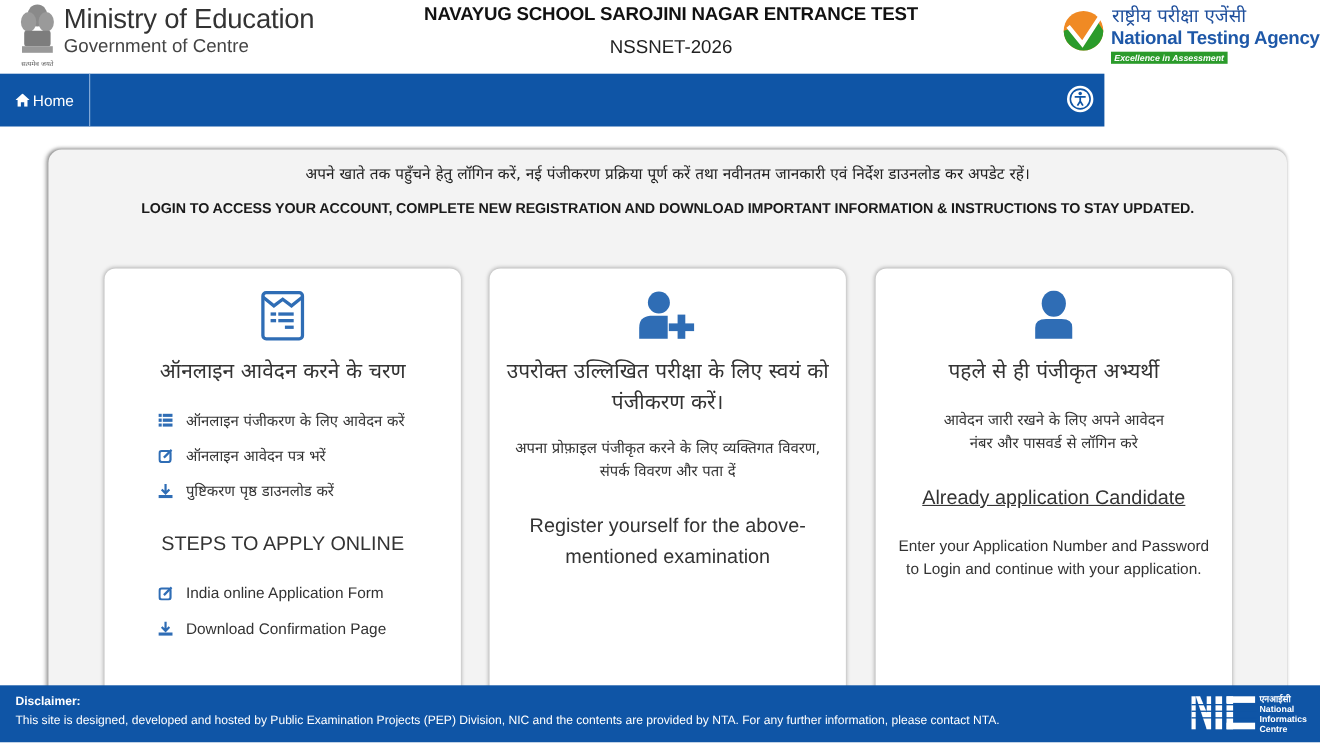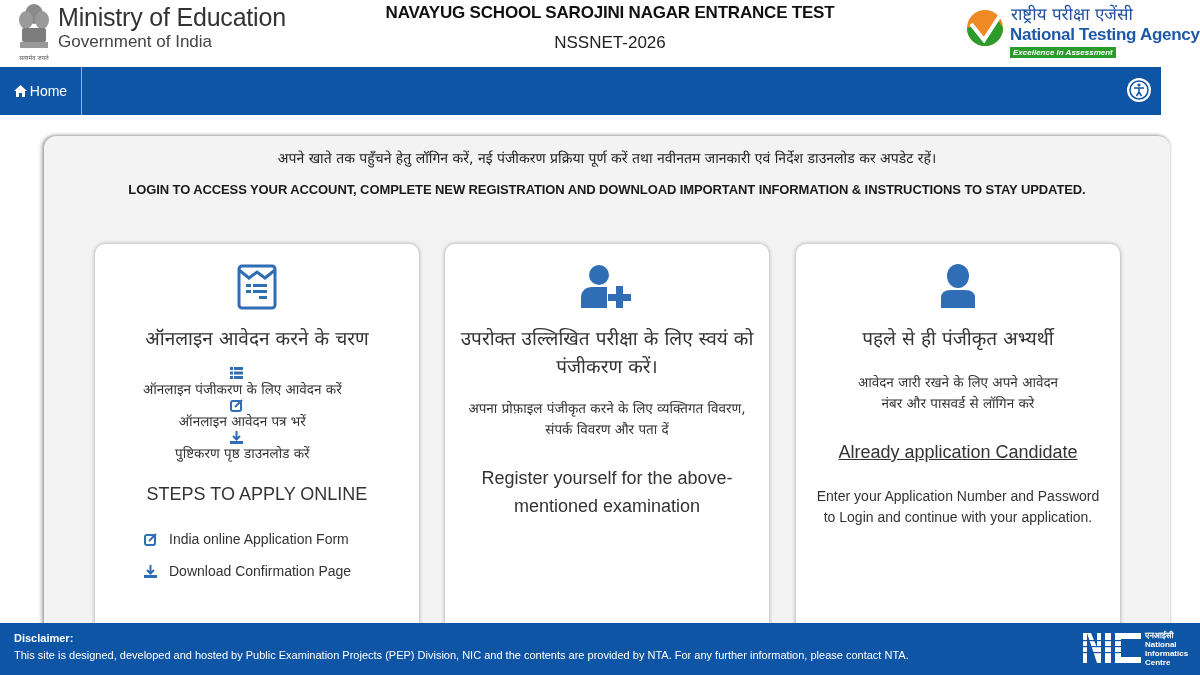--- a/index.html
+++ b/index.html
@@ -17,21 +17,21 @@
   .center-title { position: absolute; left: 380px; top: 2px; width: 460px; text-align: center; }
   .exam-name { font-size: 17px; font-weight: bold; color: #111; line-height: 22px; letter-spacing: -0.2px; }
   .exam-code { font-size: 17px; color: #222; line-height: 22px; margin-top: 8px; }
   .nta { position: absolute; left: 963px; top: 2px; width: 237px; height: 60px; text-decoration: underline; }
   .nta-logo { position: absolute; left: 2px; top: 4px; }
   .nta-hindi { position: absolute; left: 48px; top: 0; font-size: 17px; color: #1f4f9c; font-family: "DejaVu Sans", sans-serif; }
   .nta-eng { position: absolute; left: 47px; top: 23px; font-size: 17px; font-weight: bold; color: #1e58a8; letter-spacing: -0.3px; }
   .nta-tag { position: absolute; left: 47px; top: 45px; background: #2b9b2b; color: #fff; font-size: 8px; font-style: italic; font-weight: bold; padding: 1px 3px; }
 
   
-  .navbar { position: absolute; left: 0; top: 67px; width: 1161px; height: 48px; background: #0f55a6; text-decoration: underline; }
+  .navbar { position: absolute; left: 0; top: 67px; width: 1004px; height: 48px; background: #0f55a6; text-decoration: underline; }
   .nav-home { position: absolute; left: 0; top: 0; height: 48px; width: 82px; border-right: 1px solid #8eb2dd; display: flex; align-items: center; justify-content: center; color: #fff; font-size: 14px; }
   .nav-home svg { margin-right: 3px; }
   .access { position: absolute; right: 10px; top: 11px; width: 24px; height: 24px; border-radius: 50%; background: #fff; display: flex; align-items: center; justify-content: center; }
 
   
   .panel { position: absolute; left: 44px; top: 136px; width: 1126px; height: 520px; background: #f3f3f3; border-radius: 12px; box-shadow: -2px 0 4px rgba(0,0,0,0.35), 0 -1px 3px rgba(0,0,0,0.2); }
   .intro-hi { position: absolute; left: 0; top: 12px; width: 1126px; text-align: center; font-size: 14px; color: #222; font-family: "DejaVu Sans", sans-serif; }
   .intro-en { position: absolute; left: 0; top: 46px; width: 1126px; text-align: center; font-size: 13px; font-weight: bold; color: #1a1a1a; letter-spacing: -0.1px; }
 
   .card { position: absolute; top: 108px; width: 324px; height: 420px; background: #fff; border-radius: 10px; box-shadow: 0 0 4px rgba(0,0,0,0.35); overflow: hidden; }
@@ -41,21 +41,21 @@
   .card-icon { position: absolute; left: 0; width: 100%; top: 20px; display: flex; justify-content: center; }
   .card-title-hi { position: absolute; left: 10px; right: 10px; text-align: center; font-size: 19px; color: #333; font-family: "DejaVu Sans", sans-serif; line-height: 28px; }
   .card-text-hi { position: absolute; left: 20px; right: 20px; text-align: center; font-size: 13.5px; color: #333; font-family: "DejaVu Sans", sans-serif; line-height: 21px; }
   .card-title-en { position: absolute; left: 10px; right: 10px; text-align: center; font-size: 18px; color: #333; line-height: 28px; }
   .card-text-en { position: absolute; left: 10px; right: 10px; text-align: center; font-size: 14px; color: #333; line-height: 21px; }
   .link-title { text-decoration: underline; cursor: pointer; }
 
   .steps { position: absolute; left: 48px; list-style: none; }
   .steps li { display: flex; align-items: center; height: 32px; font-size: 14px; color: #333; }
   .steps li .ic { width: 14px; height: 14px; margin-right: 12px; display: flex; align-items: center; justify-content: center; }
-  .steps.hi li { font-family: "DejaVu Sans", sans-serif; font-size: 13.5px; flex-direction: column; }
+  .steps.hi li { font-family: "DejaVu Sans", sans-serif; font-size: 13.5px; }
   .steps-heading { position: absolute; left: 0; width: 100%; text-align: center; font-size: 18px; color: #333; }
 
   
   .footer { position: absolute; left: 0; top: 623px; width: 1200px; height: 52px; background: #0f55a6; color: #fff; }
   .disc-title { position: absolute; left: 14px; top: 9px; font-size: 11px; font-weight: bold; }
   .disc-text { position: absolute; left: 14px; top: 26px; font-size: 11px; }
   .nic { position: absolute; right: 5px; top: 8px; width: 112px; height: 38px; }
   .nic-small { position: absolute; left: 62px; top: 0; font-size: 8px; line-height: 9px; color: #fff; font-weight: bold; }
 </style>
 </head>
@@ -68,21 +68,21 @@
         <ellipse cx="22" cy="12" rx="9" ry="10" fill="#8a8a8a"></ellipse>
         <ellipse cx="14" cy="18" rx="7" ry="9" fill="#9a9a9a"></ellipse>
         <ellipse cx="30" cy="18" rx="7" ry="9" fill="#9a9a9a"></ellipse>
         <rect x="10" y="26" width="24" height="14" rx="2" fill="#7d7d7d"></rect>
         <rect x="8" y="40" width="28" height="6" fill="#999"></rect>
         <text x="22" y="58" font-size="6" text-anchor="middle" fill="#555" font-family="DejaVu Sans, sans-serif">सत्यमेव जयते</text>
       </svg>
     </div>
     <div class="moe-text">
       <div class="moe-title">Ministry of Education</div>
-      <div class="moe-sub">Government of India</div>
+      <div class="moe-sub">Government of Centre</div>
     </div>
   </div>
 
   <div class="center-title">
     <div class="exam-name">NAVAYUG SCHOOL SAROJINI NAGAR ENTRANCE TEST</div>
     <div class="exam-code">NSSNET-2026</div>
   </div>
 
   <div class="nta">
     <div class="nta-logo">

